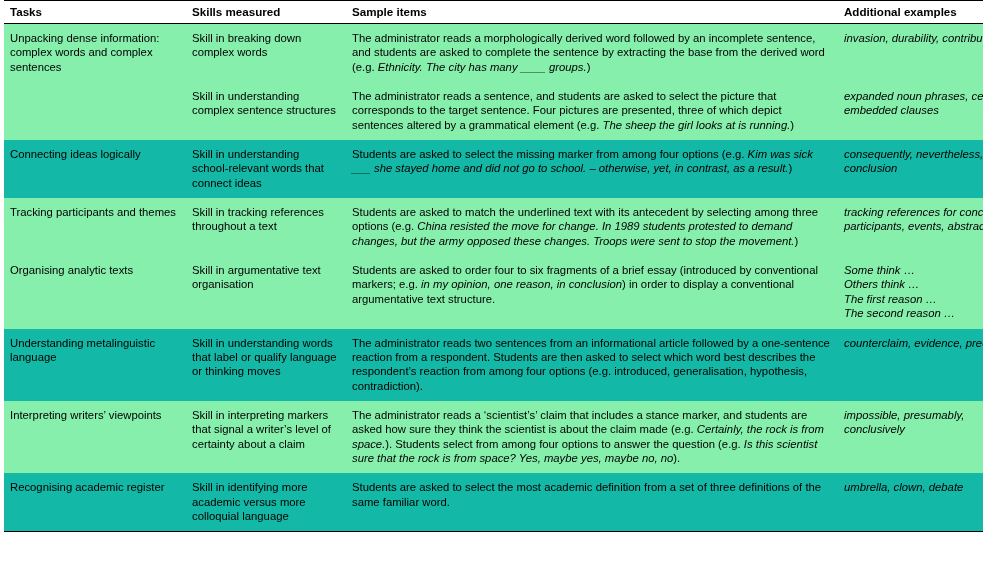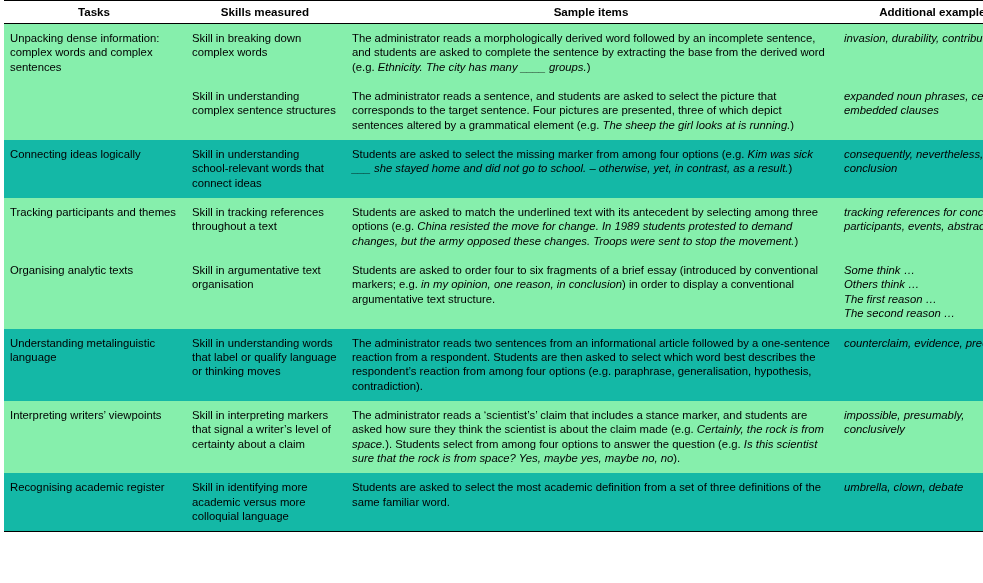--- a/index.html
+++ b/index.html
@@ -30,21 +30,21 @@
   .caption .cap-label {
     font-weight: bold;
   }
   table.tbl {
     border-collapse: collapse;
     width: 975px;
     table-layout: fixed;
     font-family: "Liberation Sans", sans-serif;
   }
   table.tbl thead th {
-    text-align: center;
+    text-align: left;
     vertical-align: bottom;
     font-weight: bold;
     font-size: 11.6px;
     padding: 4px 8px 5px 6px;
     border-top: 1.6px solid #000;
     border-bottom: 1.1px solid #000;
     background: #ffffff;
   }
   table.tbl td {
     vertical-align: top;
@@ -131,21 +131,21 @@
             <div>Others think …</div>
             <div>The first reason …</div>
             <div>The second reason …</div>
           </div>
         </td>
       </tr>
 
       <tr class="shaded">
         <td class="c1">Understanding metalinguistic language</td>
         <td class="c2">Skill in understanding words that label or qualify language or thinking moves</td>
-        <td class="c3"><span>The administrator reads two sentences from an informational article followed by a one-sentence reaction from a respondent. Students are then asked to select which word best describes the respondent’s reaction from among four options (e.g. paraphrase, generalisation, hypothesis, contradiction).</span></td>
+        <td class="c3"><span>The administrator reads two sentences from an informational article followed by a one-sentence reaction from a respondent. Students are then asked to select which word best describes the respondent’s reaction from among four options (e.g. introduced, generalisation, hypothesis, contradiction).</span></td>
         <td class="c4">counterclaim, evidence, precise</td>
       </tr>
 
       <tr>
         <td class="c1">Interpreting writers’ viewpoints</td>
         <td class="c2">Skill in interpreting markers that signal a writer’s level of certainty about a claim</td>
         <td class="c3"><span>The administrator reads a ‘scientist’s’ claim that includes a stance marker, and students are asked how sure they think the scientist is about the claim made (e.g. </span><span class="i">Certainly, the rock is from space.</span><span>). Students select from among four options to answer the question (e.g. </span><span class="i">Is this scientist sure that the rock is from space? Yes, maybe yes, maybe no, no</span><span>).</span></td>
         <td class="c4">impossible, presumably, conclusively</td>
       </tr>
 

